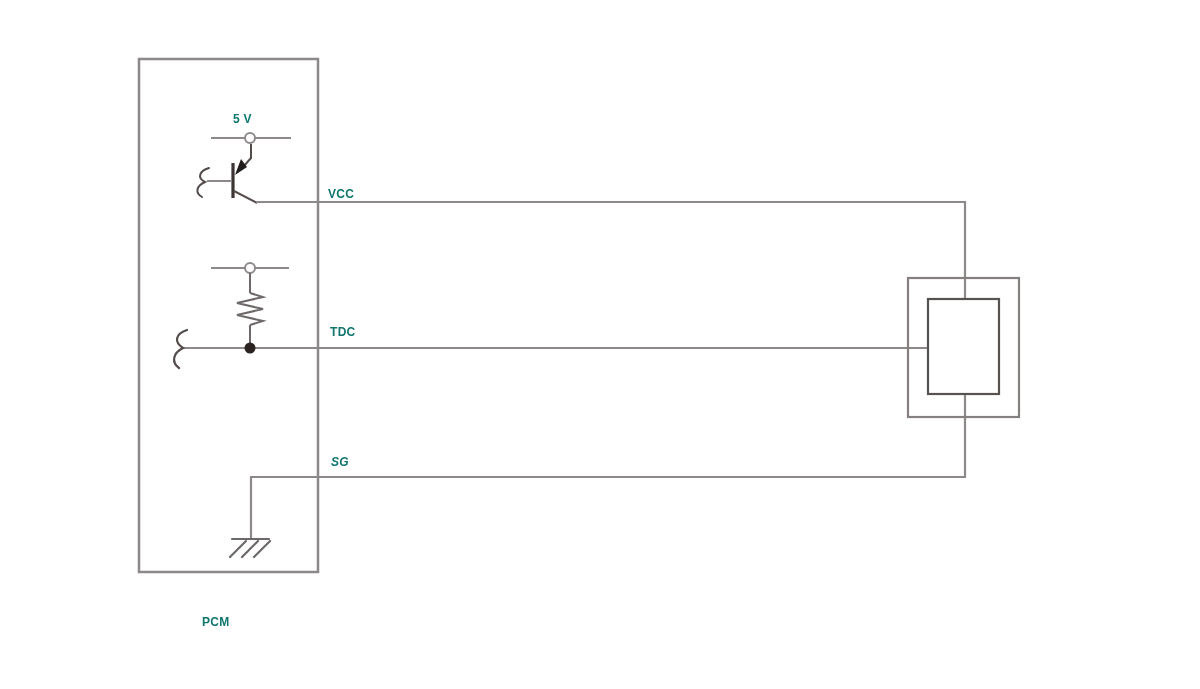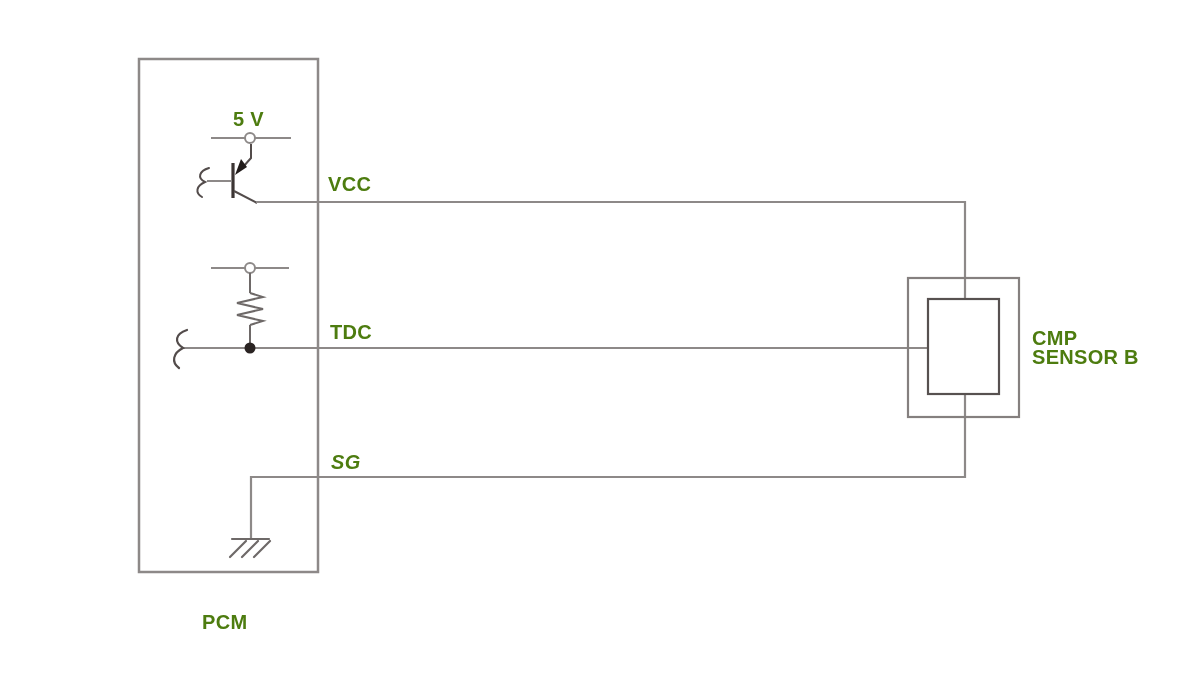--- a/index.html
+++ b/index.html
@@ -18,28 +18,28 @@
     background: #ffffff;
   }
   svg.schematic {
     position: absolute;
     left: 0;
     top: 0;
   }
   .lbl {
     position: absolute;
     font-weight: bold;
-    color: #4d7c0f;
-    font-size: 20px;
+    color: #0f766e;
+    font-size: 12px;
     line-height: 20px;
     letter-spacing: 0.3px;
     white-space: nowrap;
   }
   .lbl-5v   { left: 233px; top: 109px; }
-  .lbl-vcc  { left: 328px; top: 174px; }
+  .lbl-vcc  { left: 328px; top: 184px; }
   .lbl-tdc  { left: 330px; top: 322px; }
   .lbl-sg   { left: 331px; top: 452px; font-style: italic; }
   .lbl-pcm  { left: 202px; top: 612px; }
   .lbl-sensor { left: 1032px; top: 329px; line-height: 19px; }
 </style>
 </head>
 <body>
 
 <div class="stage">
 
@@ -102,18 +102,14 @@
   <div class="lbl lbl-5v">5 V</div>
 
   <div class="lbl lbl-vcc">VCC</div>
 
   <div class="lbl lbl-tdc">TDC</div>
 
   <div class="lbl lbl-sg">SG</div>
 
   <div class="lbl lbl-pcm">PCM</div>
 
-  <div class="lbl lbl-sensor">
-    <div>CMP</div>
-    <div>SENSOR B</div>
-  </div>
 
 </div>
 
 </body></html>

